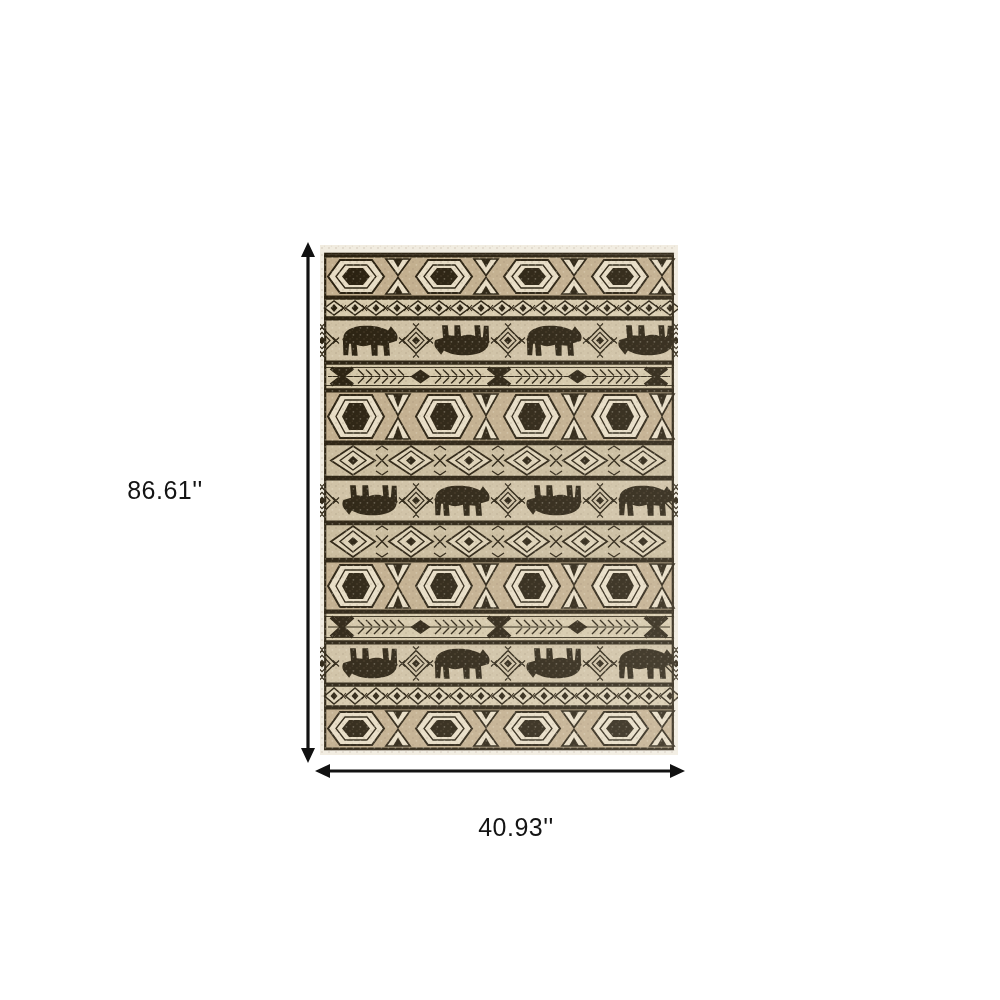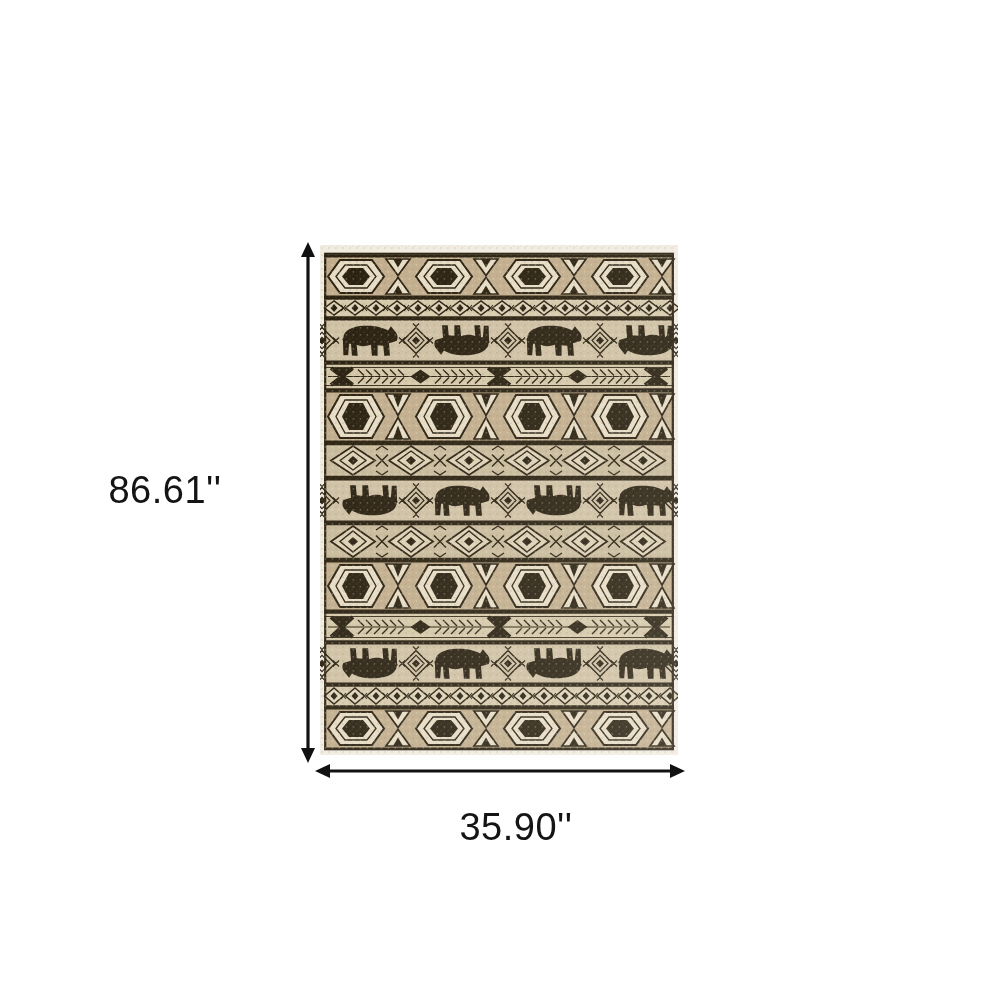--- a/index.html
+++ b/index.html
@@ -9,21 +9,21 @@
     position:relative;overflow:hidden;
   }
   .stage{position:absolute;inset:0;}
   .rug-wrap{position:absolute;left:320px;top:245px;width:358px;height:510px;}
   .rug-wrap svg{display:block;width:358px;height:510px;}
   .dim-arrow{position:absolute;}
   #dim-v{left:297px;top:238px;width:22px;height:530px;}
   #dim-h{left:311px;top:759px;width:380px;height:24px;}
   .dim-label{
     position:absolute;transform:translate(-50%,-50%);
-    font-size:38px;letter-spacing:0.5px;color:#141414;white-space:nowrap;
+    font-size:25px;letter-spacing:0.5px;color:#141414;white-space:nowrap;
   }
   #height-label{left:165px;top:490px;}
   #width-label{left:516px;top:827px;}
 </style>
 </head>
 <body>
 
 <div class="stage">
 
   <div class="rug-wrap">
@@ -523,14 +523,14 @@
     <polygon id="v-head-bot" points="11,525 4,510 18,510" fill="#111111"></polygon>
   </svg>
 
   <svg id="dim-h" class="dim-arrow" viewBox="0 0 380 24" xmlns="http://www.w3.org/2000/svg">
     <line id="h-line" x1="16" y1="12" x2="362" y2="12" stroke-width="3.2" stroke="#111111"></line>
     <polygon id="h-head-left" points="4,12 19,5 19,19" fill="#111111"></polygon>
     <polygon id="h-head-right" points="374,12 359,5 359,19" fill="#111111"></polygon>
   </svg>
 
   <div id="height-label" class="dim-label">86.61''</div>
-  <div id="width-label" class="dim-label">35.90''</div>
+  <div id="width-label" class="dim-label">40.93''</div>
 </div>
 
 </body></html>

